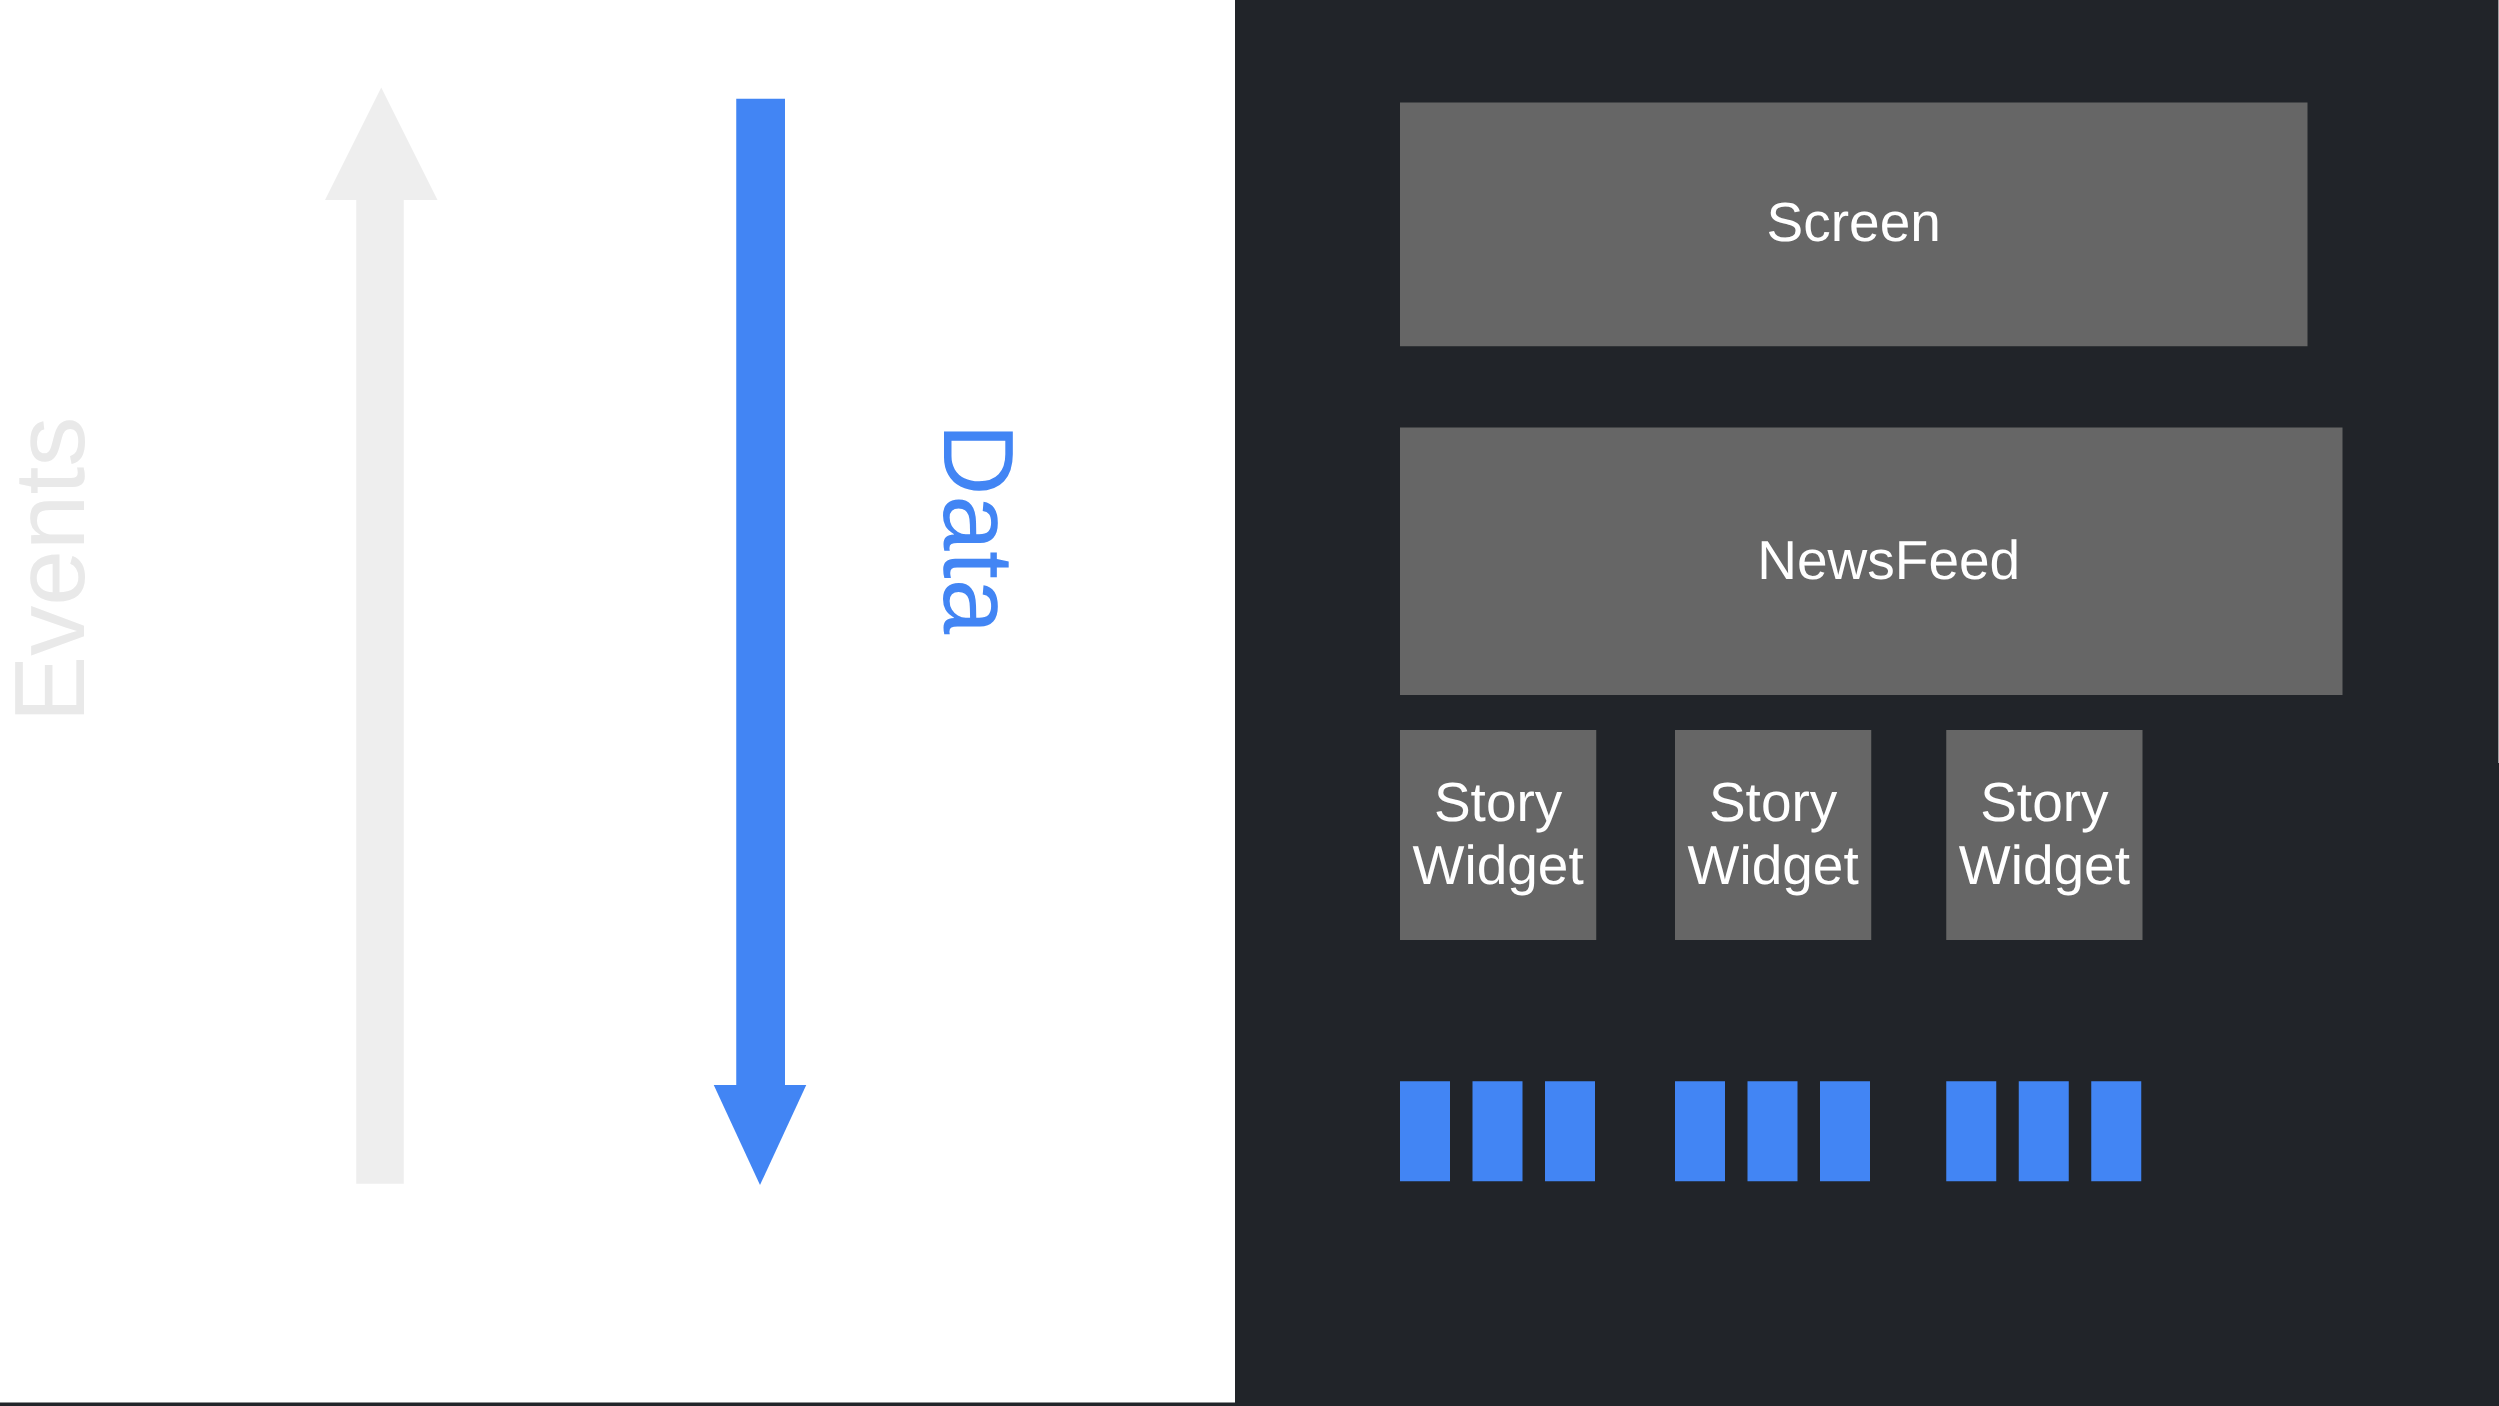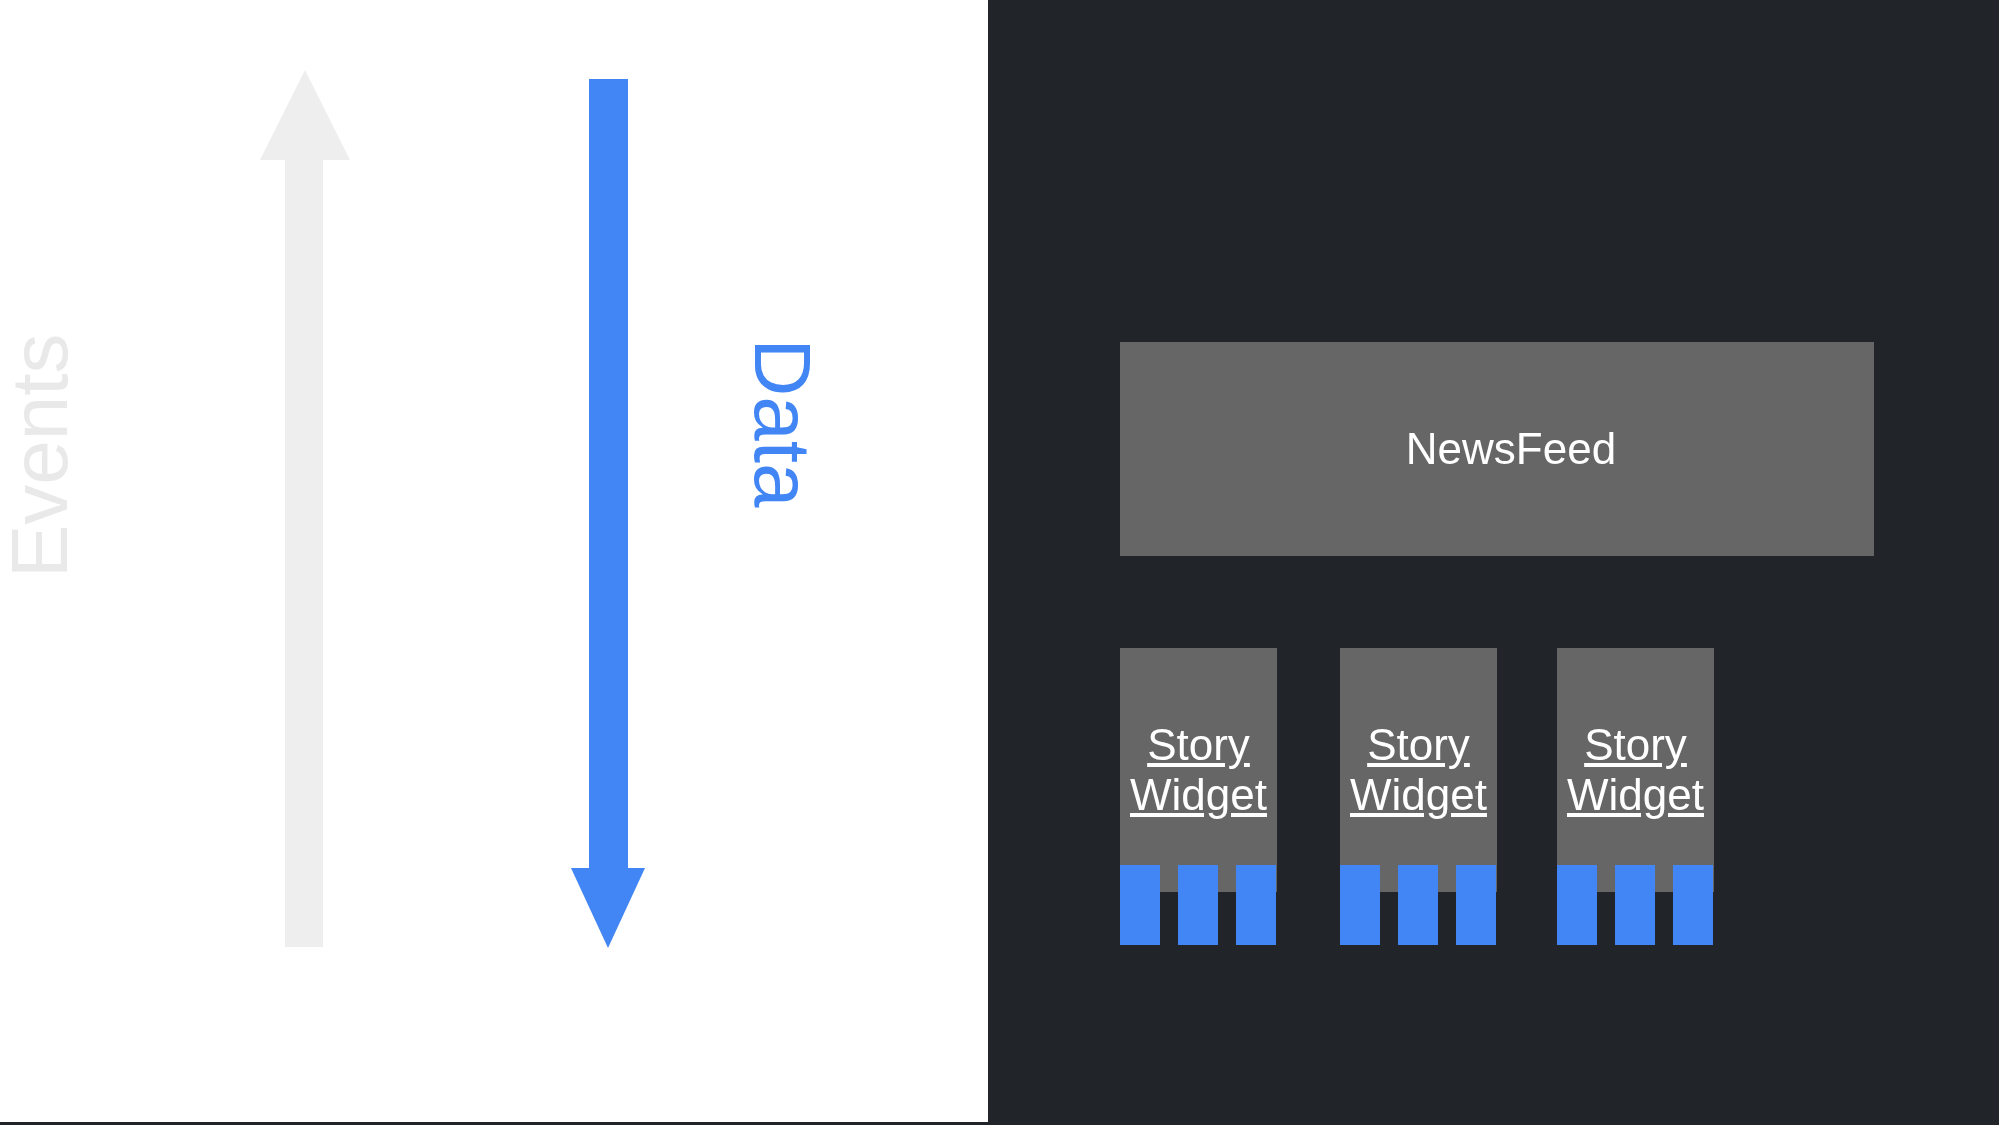--- a/index.html
+++ b/index.html
@@ -116,24 +116,23 @@
     font-size: 44px;
     font-weight: 400;
     line-height: 1.14;
   }
 
   #screen-box   { left: 132px; top: 82px;  width: 726px; height: 195px; }
   #newsfeed-box { left: 132px; top: 342px; width: 726px; height: 214px; padding-left: 28px; }
 
   .story-box {
     position: absolute;
-    top: 648px;
+    top: 584px;
     width: 157px;
-    height: 244px;
-    text-decoration: underline;
+    height: 168px;
   }
   #story-box-0 { left: 132px; }
   #story-box-1 { left: 352px; }
   #story-box-2 { left: 569px; }
 
   .leaf-row { position: absolute; top: 865px; width: 157px; height: 80px; }
   #leaf-row-0 { left: 132px; }
   #leaf-row-1 { left: 352px; }
   #leaf-row-2 { left: 569px; }
 
@@ -177,20 +176,21 @@
       <div id="data-arrow-head"></div>
     </div>
 
     <div class="vlabel" id="data-label">Data</div>
 
     <div id="bottom-hairline"></div>
   </div>
 
   <div id="tree-panel">
 
+    <div class="node-box" id="screen-box">Screen</div>
 
     <div class="node-box" id="newsfeed-box">NewsFeed</div>
 
     <div class="node-box story-box" id="story-box-0">
       <div>
         <div>Story</div>
         <div>Widget</div>
       </div>
     </div>
     <div class="leaf-row" id="leaf-row-0">

